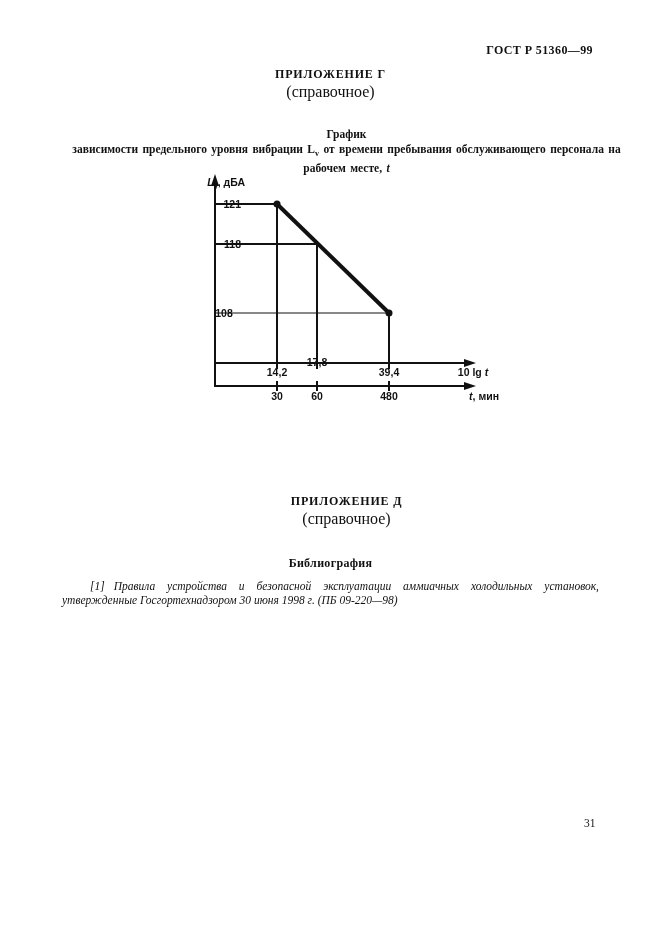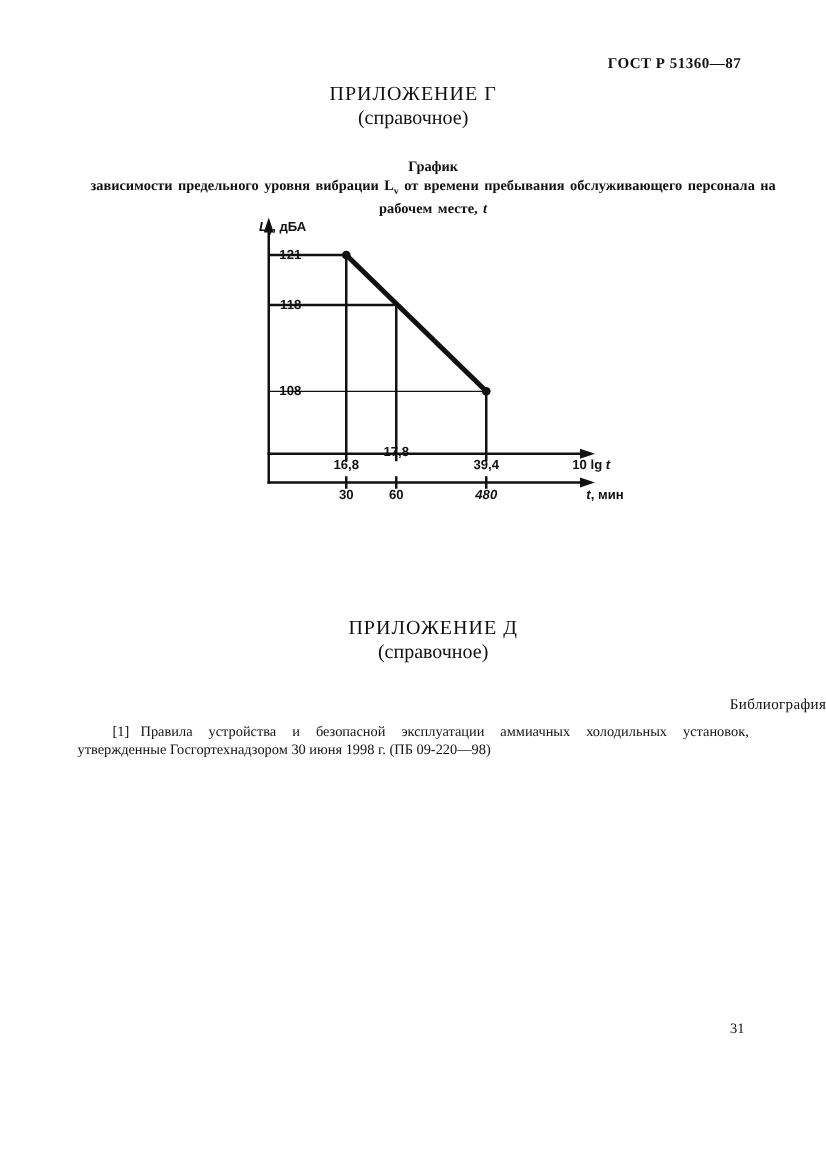--- a/index.html
+++ b/index.html
@@ -20,21 +20,21 @@
     top: 43px; right: 68px;
     font-size: 12px; font-weight: bold;
     letter-spacing: 0.4px;
     white-space: nowrap;
   }
   .appendix {
     position: absolute;
     left: 0; width: 661px;
     text-align: center;
   }
-  .appendix .app-title { font-size: 16px; letter-spacing: 0.8px; }
+  .appendix .app-title { font-size: 12px; letter-spacing: 0.8px; font-weight: bold; }
   .appendix .app-sub   { font-size: 16px; margin-top: 1px; }
   .figure-title {
     position: absolute;
     top: 127px; left: 52px; width: 557px;
     text-align: center;
     font-size: 11.5px; font-weight: bold;
     line-height: 15px;
     word-spacing: 1.5px;
     margin-left: 16px;
   }
@@ -56,45 +56,45 @@
     white-space: nowrap;
     line-height: 12px;
   }
   .clabel sub { font-size: 7.5px; }
   .t-right { text-align: right; margin-left: 32px; }
   .t-center { text-align: center; }
 
   .bib-title {
     position: absolute;
     top: 556px; left: 0; width: 661px;
-    text-align: right;
-    font-size: 12px; font-weight: normal;
+    text-align: center;
+    font-size: 12px; font-weight: bold;
     letter-spacing: 0.3px;
   }
   .bib-entries {
     position: absolute;
     top: 579px; left: 62px; width: 537px;
     font-size: 11.5px;
     line-height: 14px;
     text-align: justify;
   }
-  .bib-entry { margin: 0; text-indent: 28px; }
+  .bib-entry { margin: 0; text-indent: 28px; font-style: italic; }
   .bib-entry .bib-label { padding-right: 9px; }
   .page-number {
     position: absolute;
     top: 817px; left: 584px;
     font-size: 11.5px;
   }
 </style>
 </head>
 <body>
 
 <div class="page">
 
-  <div class="doc-number">ГОСТ Р 51360—87</div>
+  <div class="doc-number">ГОСТ Р 51360—99</div>
 
   <div class="appendix" style="top:67px;">
     <div class="app-title">ПРИЛОЖЕНИЕ Г</div>
     <div class="app-sub">(справочное)</div>
   </div>
 
   <div class="figure-title">
     <span>График</span><br>
     <span>зависимости предельного уровня вибрации L</span><sub>v</sub><span> от времени пребывания обслуживающего персонала на рабочем месте, </span><span class="it">t</span>
   </div>
@@ -125,30 +125,30 @@
 
       <line x1="102" y1="31" x2="214" y2="140" stroke="#111" stroke-width="4"></line>
       <circle cx="102" cy="31" r="3.5" fill="#111"></circle>
       <circle cx="214" cy="140" r="3.5" fill="#111"></circle>
     </svg>
 
     <div class="clabel t-right" style="left:-4px; top:3px; width:42px;"><span class="it">L</span><sub>v</sub><span>, дБА</span></div>
 
     <div class="clabel t-right" style="left:0; top:25px; width:34px;">121</div>
     <div class="clabel t-right" style="left:0; top:65px; width:34px;">118</div>
-    <div class="clabel t-right" style="left:0; top:134px; width:34px;">108</div>
+    <div class="clabel t-right" style="left:0; top:134px; width:34px;text-align:center;">108</div>
 
-    <div class="clabel t-center" style="left:82px; top:193px; width:40px;">16,8</div>
+    <div class="clabel t-center" style="left:82px; top:193px; width:40px;">14,2</div>
     <div class="clabel t-center" style="left:122px; top:183px; width:40px;">17,8</div>
     <div class="clabel t-center" style="left:194px; top:193px; width:40px;">39,4</div>
     <div class="clabel t-right" style="left:240px; top:193px; width:52px;text-align:center;"><span>10 lg </span><span class="it">t</span></div>
 
     <div class="clabel t-center" style="left:82px; top:217px; width:40px;">30</div>
     <div class="clabel t-center" style="left:122px; top:217px; width:40px;">60</div>
-    <div class="clabel t-center" style="left:194px; top:217px; width:40px;font-style:italic;">480</div>
+    <div class="clabel t-center" style="left:194px; top:217px; width:40px;">480</div>
     <div class="clabel t-right" style="left:240px; top:217px; width:52px;"><span class="it">t</span><span>, мин</span></div>
   </div>
 
   <div class="appendix" style="top:494px;padding-left:16px;">
     <div class="app-title">ПРИЛОЖЕНИЕ Д</div>
     <div class="app-sub">(справочное)</div>
   </div>
 
   <div class="bib-title">Библиография</div>
 

